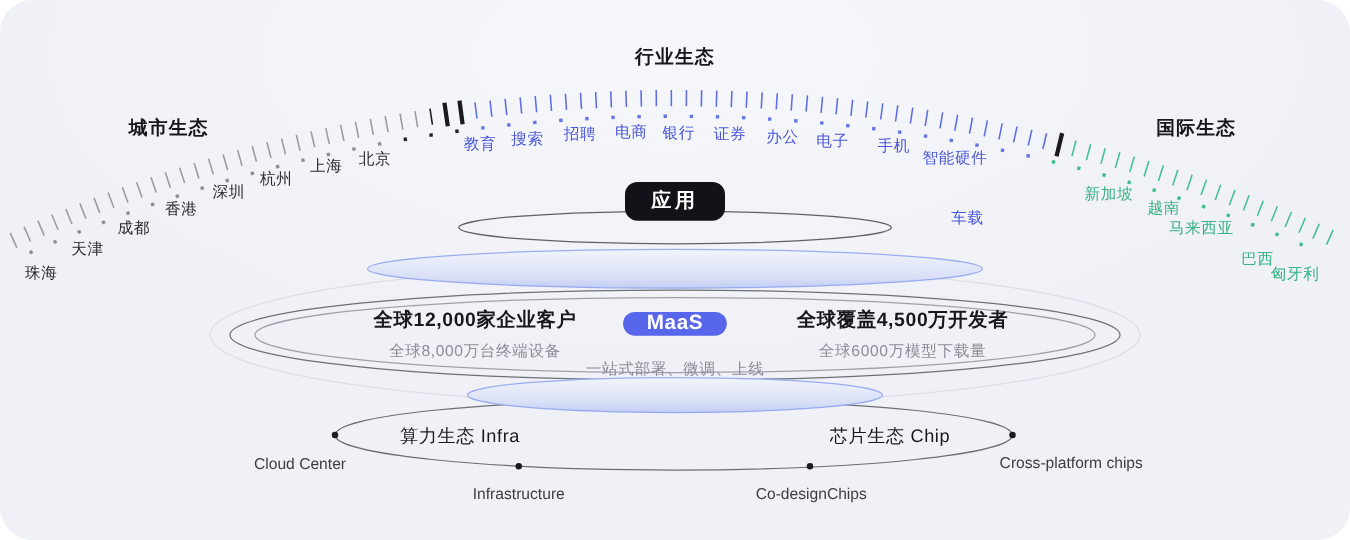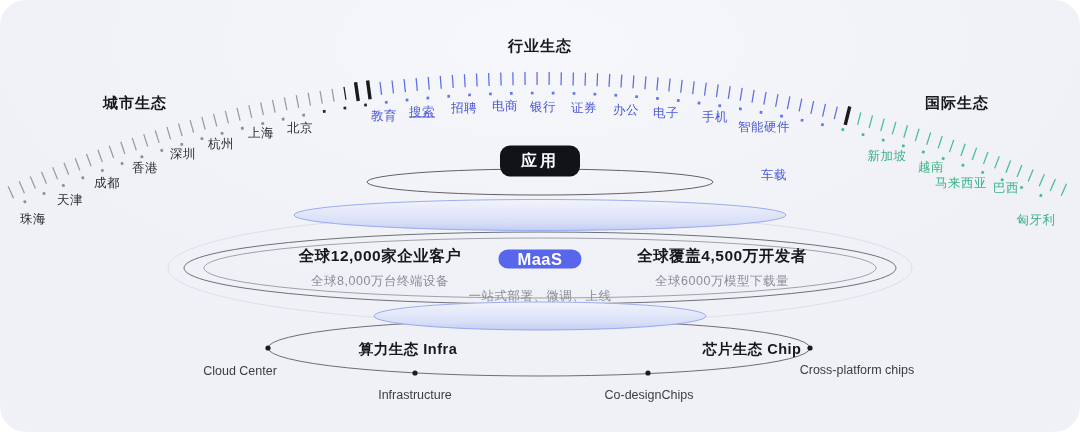--- a/index.html
+++ b/index.html
@@ -14,21 +14,21 @@
   .arc-label.city{color:#2a2a30;}
   .arc-label.industry{color:var(--label-blue,#4a57d8);}
   .arc-label.international{color:var(--label-green,#39b386);}
   .pill{display:flex;align-items:center;justify-content:center;color:#fff;font-weight:700;}
   .pill-black{background:var(--pill-black,#121318);text-align:right;}
   .pill-app{left:540px;top:161px;height:31px;padding:0 21px;border-radius:10px;font-size:16px;letter-spacing:3px;}
   .pill-maas{left:540px;top:259px;height:19px;padding:0 19px;border-radius:17.5px;font-size:16.5px;letter-spacing:0.5px;background:var(--maas,#5866ec);}
   .pill-infra{left:541px;top:350px;height:28px;padding:0 15px;border-radius:14px;font-size:14.5px;letter-spacing:1px;}
   .mid-title{font-size:15.5px;font-weight:700;color:var(--text-dark,#17181c);letter-spacing:0.5px;}
   .mid-sub{font-size:12.5px;color:var(--text-gray,#8b8d96);letter-spacing:0.5px;}
-  .bottom-title{font-size:14.5px;font-weight:700;color:var(--text-dark,#17181c);letter-spacing:0.5px;margin-left:40px;}
+  .bottom-title{font-size:14.5px;font-weight:400;color:var(--text-dark,#17181c);letter-spacing:0.5px;}
   .node-label{position:absolute;transform:translate(-50%,-50%);white-space:nowrap;font-size:12.5px;color:#3c3d42;}
 </style>
 </head>
 <body>
 
 <div class="canvas">
 
   <svg class="layer" width="1080" height="432" aria-hidden="true">
     <defs>
       <linearGradient id="bandGrad" x1="0" y1="0" x2="0" y2="1">
@@ -210,34 +210,34 @@
   <div id="arc-labels">
       <span class="arc-label city" style="left: 33px; top: 219px;">珠海</span>
       <span class="arc-label city" style="left: 70px; top: 200px;">天津</span>
       <span class="arc-label city" style="left: 107px; top: 183px; text-align: center;">成都</span>
       <span class="arc-label city" style="left: 145px; top: 168px;">香港</span>
       <span class="arc-label city" style="left: 183px; top: 154px;">深圳</span>
       <span class="arc-label city" style="left: 221px; top: 144px;">杭州</span>
       <span class="arc-label city" style="left: 261px; top: 133px;">上海</span>
       <span class="arc-label city" style="left: 300px; top: 128px;">北京</span>
       <span class="arc-label industry" style="left: 384px; top: 116px;">教育</span>
-      <span class="arc-label industry" style="left: 422px; top: 112px; text-decoration: underline;">搜索</span>
+      <span class="arc-label industry" style="left: 422px; top: 112px;">搜索</span>
       <span class="arc-label industry" style="left: 464px; top: 108px;">招聘</span>
       <span class="arc-label industry" style="left: 505px; top: 106px;">电商</span>
       <span class="arc-label industry" style="left: 543px; top: 107px;">银行</span>
       <span class="arc-label industry" style="left: 584px; top: 108px;">证券</span>
       <span class="arc-label industry" style="left: 626px; top: 110px;">办公</span>
       <span class="arc-label industry" style="left: 666px; top: 113px;">电子</span>
       <span class="arc-label industry" style="left: 715px; top: 117px;">手机</span>
       <span class="arc-label industry" style="left: 764px; top: 127px;">智能硬件</span>
       <span class="arc-label industry" style="left: 774px; top: 135px; margin-top: 40px;">车载</span>
       <span class="arc-label international" style="left: 887px; top: 156px;">新加坡</span>
       <span class="arc-label international" style="left: 931px; top: 167px;">越南</span>
       <span class="arc-label international" style="left: 961px; top: 183px;">马来西亚</span>
-      <span class="arc-label international" style="left: 1006px; top: 188px;">巴西</span>
+      <span class="arc-label international" style="left: 1006px; top: 208px;">巴西</span>
       <span class="arc-label international" style="left: 1036px; top: 220px;">匈牙利</span>
     </div>
 
   <div class="abs heading" style="left:135px;top:103px">城市生态</div>
   <div class="abs heading" style="left:540px;top:46px">行业生态</div>
   <div class="abs heading" style="left:957px;top:103px">国际生态</div>
 
   <div class="abs pill pill-black pill-app">应用</div>
 
   <div class="abs mid-title" style="left:380px;top:256px">全球12,000家企业客户</div>

